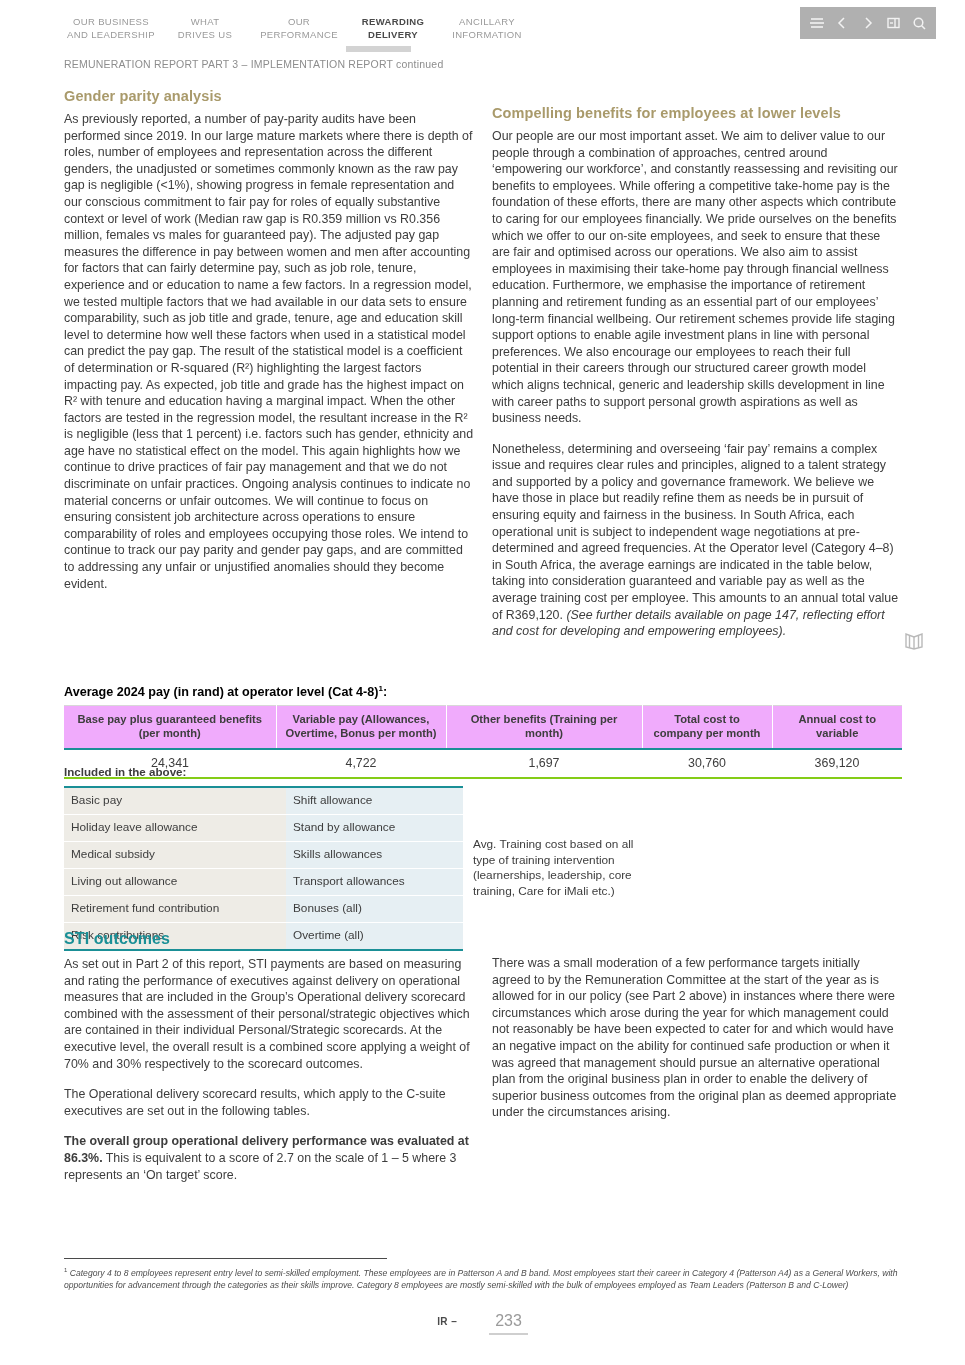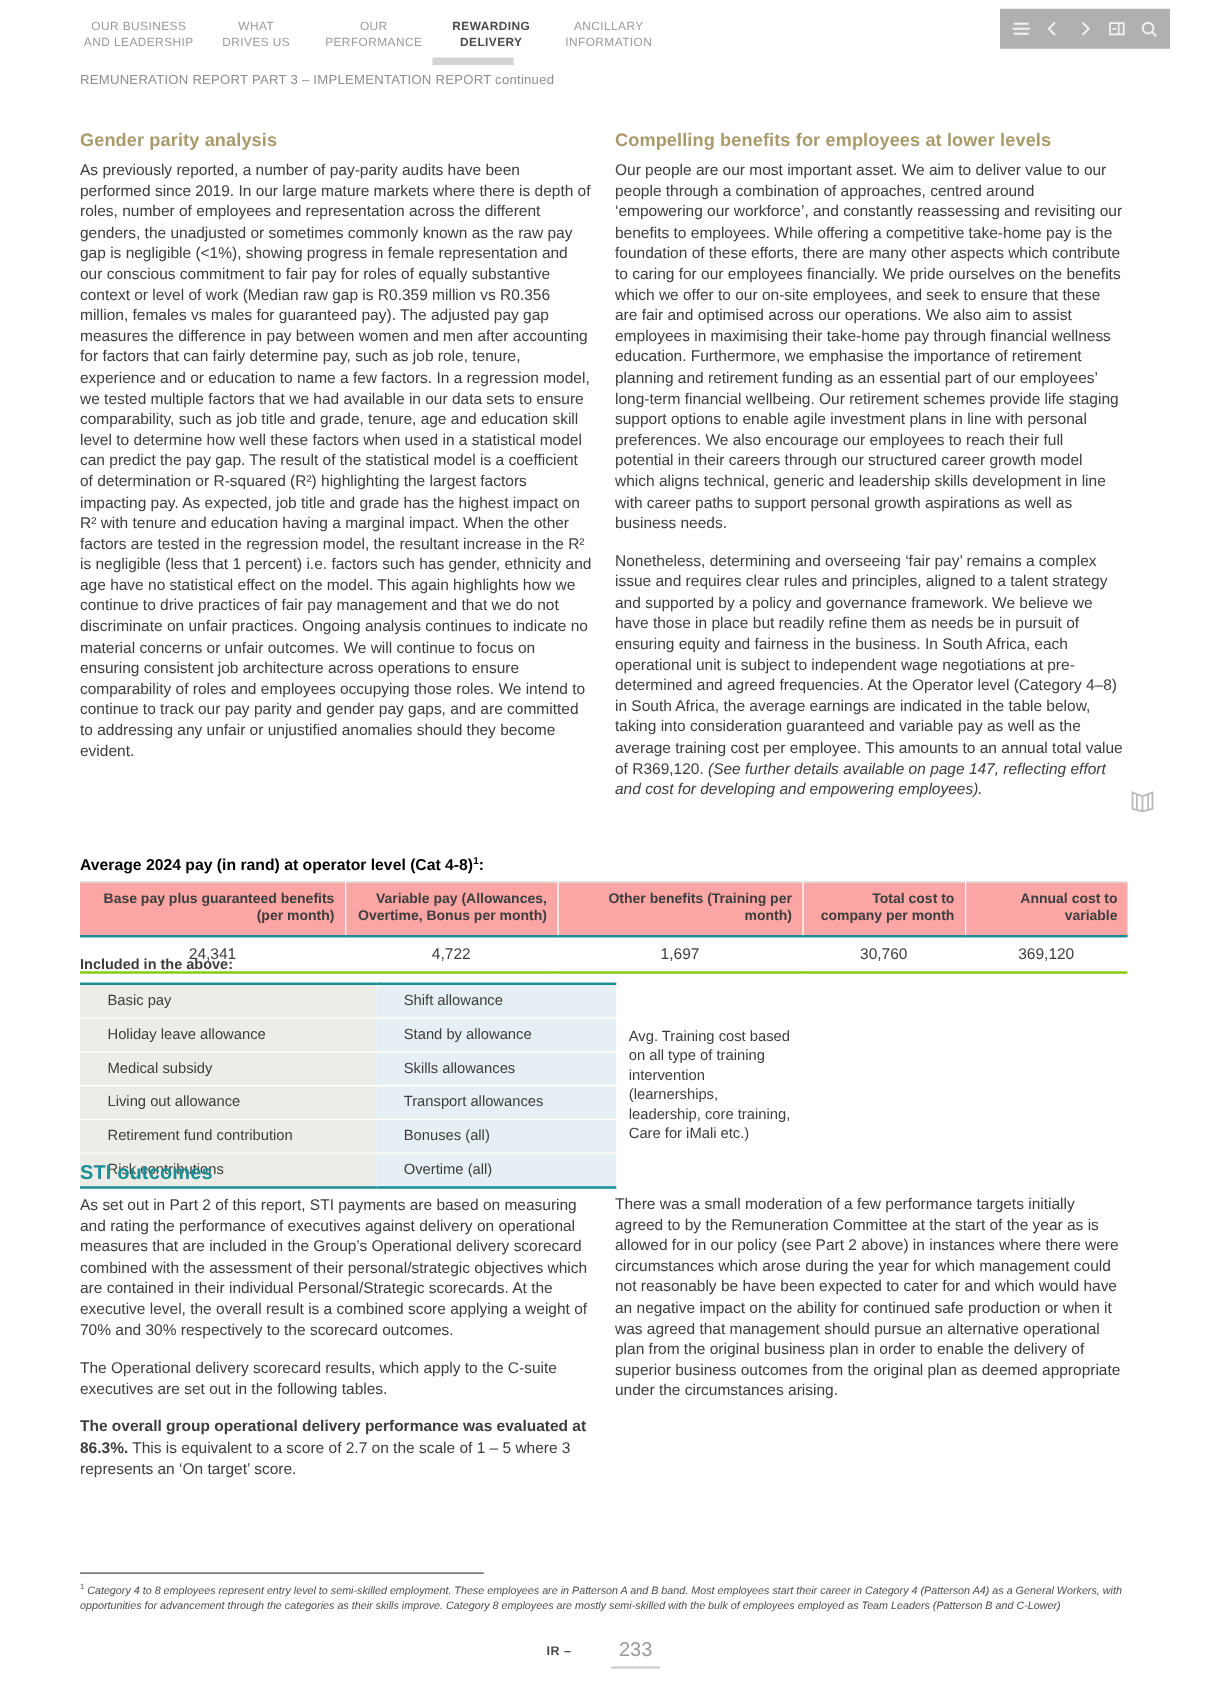--- a/index.html
+++ b/index.html
@@ -80,21 +80,21 @@
     letter-spacing: 0.2px;
     color: #8d8d8d;
     text-transform: uppercase;
   }
   .runhead .cont { text-transform: none; }
 
   
   .col-left {
     position: absolute;
     left: 64px;
-    top: 105px;
+    top: 88px;
     width: 410px;
   }
   .col-right {
     position: absolute;
     left: 492px;
     top: 105px;
     width: 408px;
   }
   .col-left-2 {
     position: absolute;
@@ -154,26 +154,26 @@
 
   .maintable {
     position: absolute;
     left: 64px;
     top: 705px;
     width: 838px;
     border-collapse: collapse;
     table-layout: fixed;
   }
   .maintable th {
-    background: #fca5a5;
+    background: #f0abfc;
     color: #3d3d3d;
     font-size: 11.2px;
     line-height: 13.5px;
     font-weight: bold;
-    text-align: right;
+    text-align: center;
     padding: 7px 8px 8px 8px;
     vertical-align: top;
     border-right: 1px solid #ffffff;
     border-top: 1px solid #d8d8d8;
     margin-left: 40px;
   }
   .maintable th:last-child { border-right: none; }
   .maintable td {
     font-size: 12.4px;
     color: #3d3d3d;
@@ -196,21 +196,21 @@
     position: absolute;
     left: 64px;
     top: 786px;
     width: 577px;
     border-collapse: collapse;
     table-layout: fixed;
   }
   .subtable td {
     font-size: 11.8px;
     color: #3d3d3d;
-    padding: 5px 7px 6px 22px;
+    padding: 5px 7px 6px 7px;
     vertical-align: top;
     line-height: 15px;
   }
   .subtable td.c1 {
     background: #eeecE6;
     border-bottom: 1px solid #ffffff;
     border-top: 2px solid #1a8f96;
     width: 208px;
   }
   .subtable tr:not(:first-child) td.c1 { border-top: none; }

